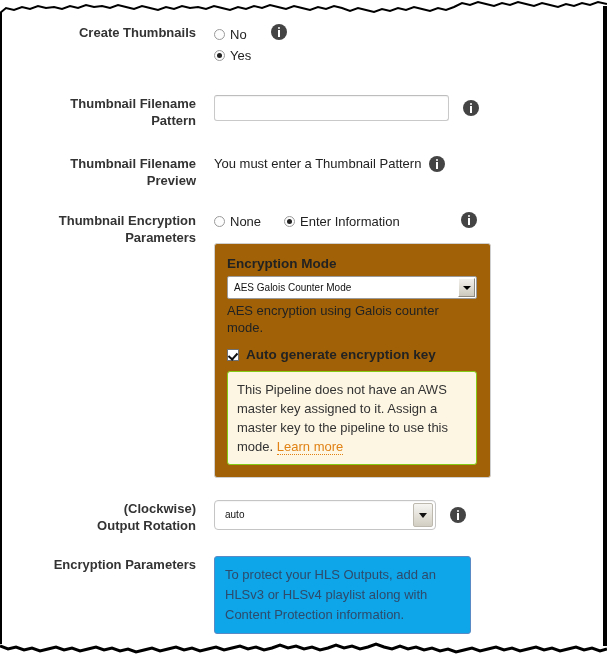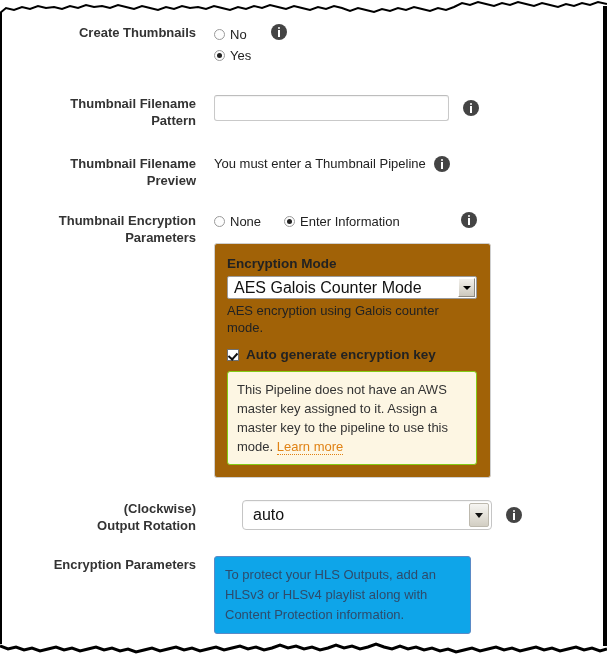--- a/index.html
+++ b/index.html
@@ -200,21 +200,21 @@
     height: 23px;
     border: 1px solid #9b9b9b;
     background: #ffffff;
     box-sizing: border-box;
     border-radius: 2px;
   }
   .select .value {
     position: absolute;
     left: 6px;
     top: 2px;
-    font-size: 16px;
+    font-size: 10px;
     color: #111111;
     line-height: 18px;
     white-space: nowrap;
     text-align: center;
   }
   .select .arrow-btn {
     position: absolute;
     right: 1px;
     top: 1px;
     width: 17px;
@@ -228,26 +228,25 @@
   .select .arrow-btn::after {
     content: "";
     position: absolute;
     left: 4px; top: 7px;
     border-left: 4px solid transparent;
     border-right: 4px solid transparent;
     border-top: 4px solid #000000;
   }
 
   .select.rounded {
-    width: 250px;
+    width: 222px;
     height: 30px;
     border: 1px solid #c5c5c5;
     border-radius: 4px;
     box-shadow: inset 0 1px 1px rgba(0,0,0,0.04);
-    margin-left: 28px;
   }
   .select.rounded .value {
     top: 5px;
     left: 10px;
   }
   .select.rounded .arrow-btn {
     right: 2px;
     top: 2px;
     width: 20px;
     height: 24px;
@@ -370,21 +369,21 @@
       </div>
     </div>
 
     <div class="row" style="margin-top:26px;">
       <div class="label-col">
         <div>Thumbnail Filename</div>
         <div>Preview</div>
       </div>
       <div class="field-col">
         <div class="with-icon">
-          <span class="static-text">You must enter a Thumbnail Pipeline</span>
+          <span class="static-text">You must enter a Thumbnail Pattern</span>
           <span class="gap8"></span>
           <span class="info-icon" style="margin-top:1px;"></span>
         </div>
       </div>
     </div>
 
     <div class="row" style="margin-top:23px;">
       <div class="label-col">
         <div>Thumbnail Encryption</div>
         <div>Parameters</div>

